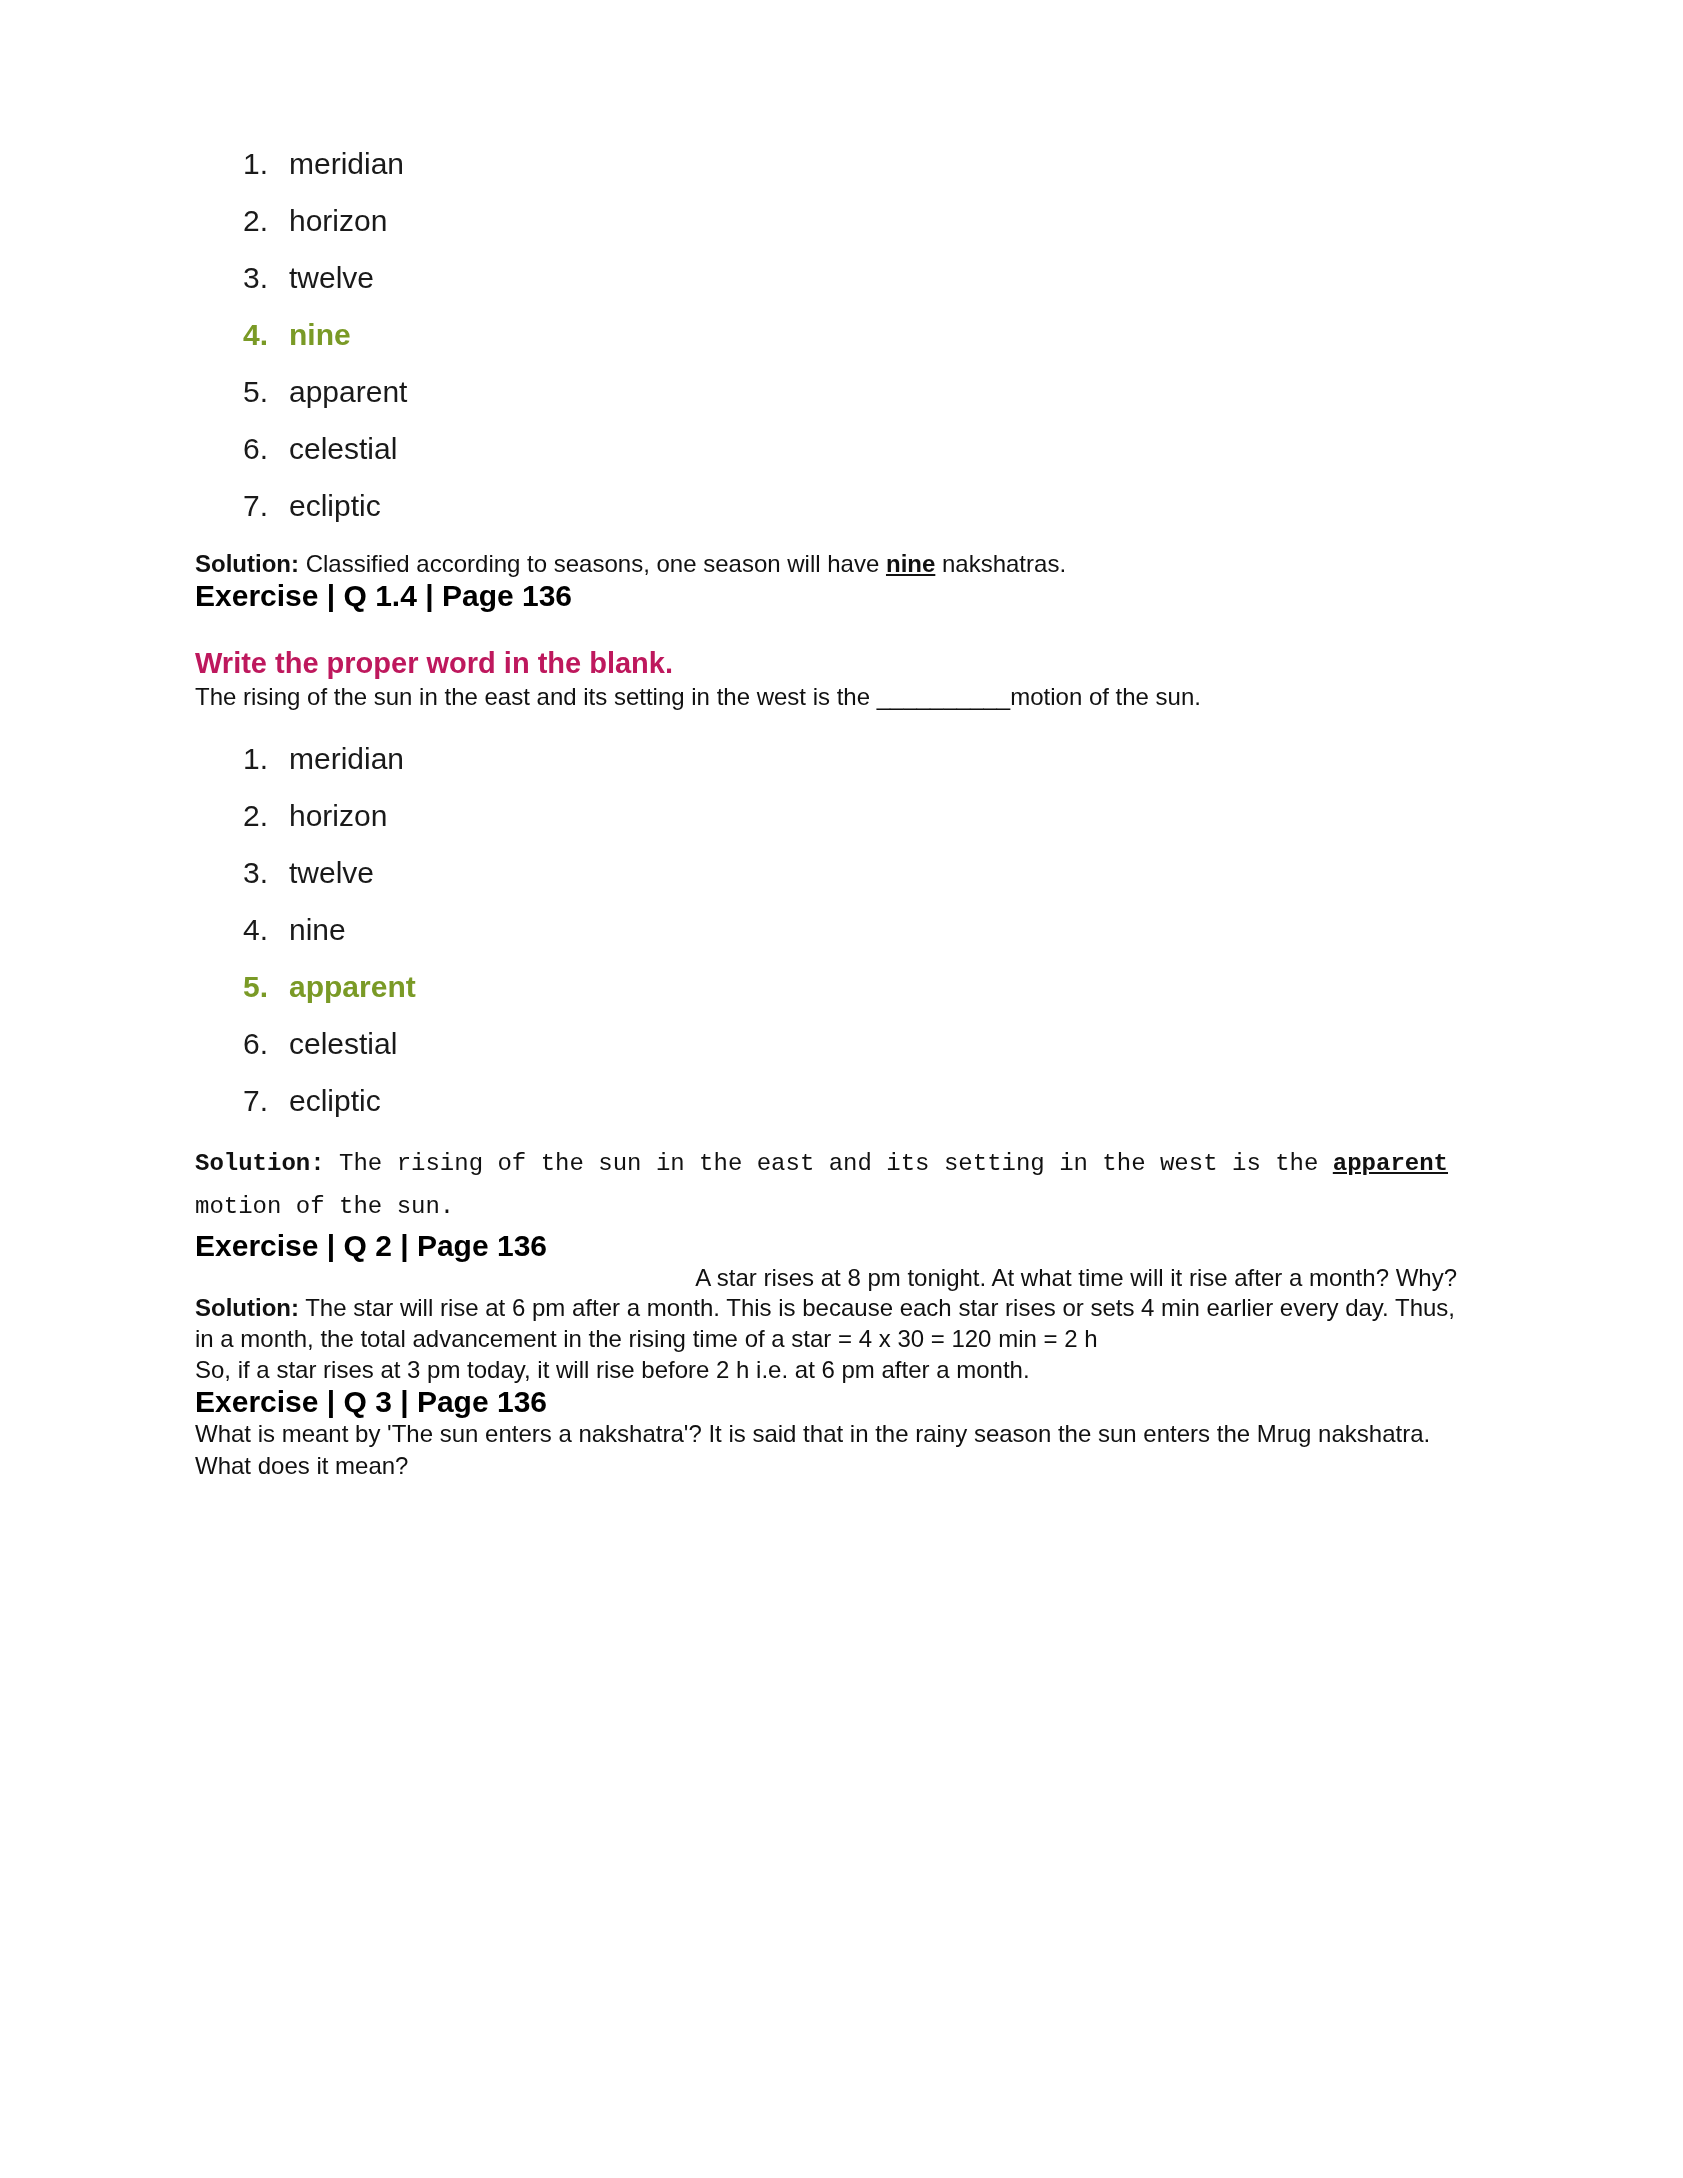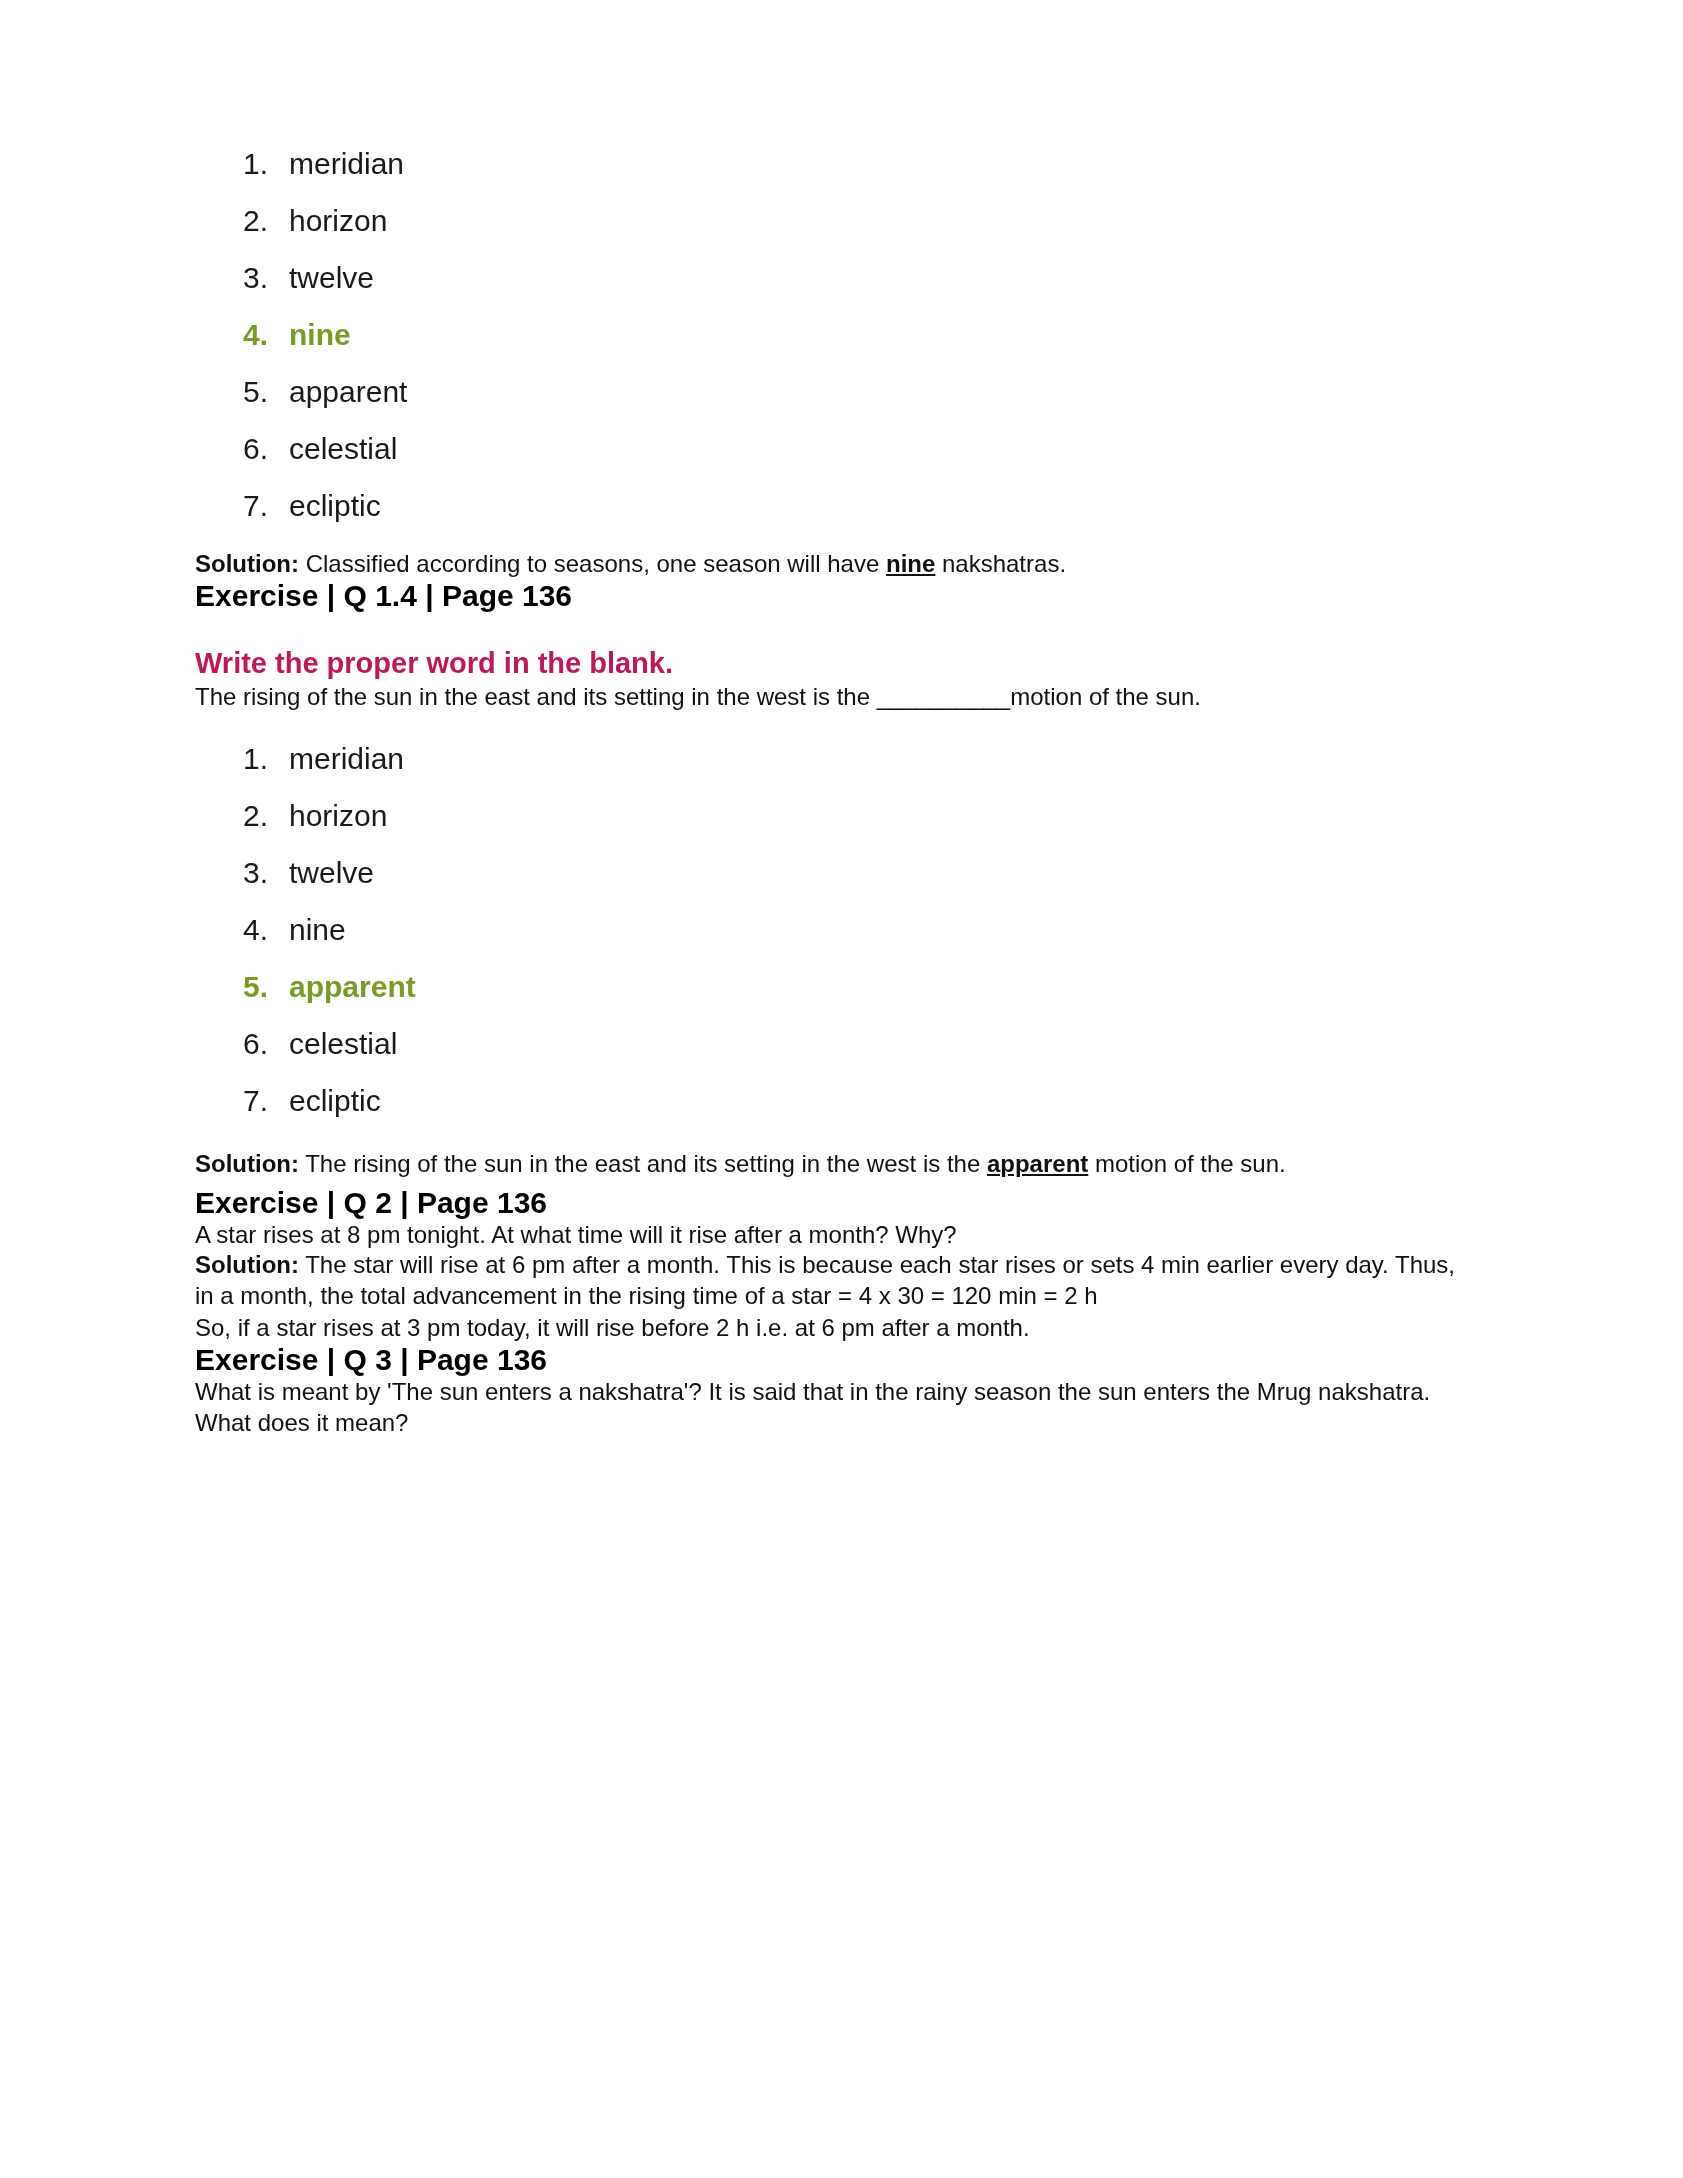--- a/index.html
+++ b/index.html
@@ -70,20 +70,21 @@
     color: #111111;
   }
   p.solution-line {
     margin-top: 26px;
   }
   p.solution-wide {
     line-height: 1.28;
   }
   p.solution-spaced {
     line-height: 1.78;
+    font-family: Liberation Mono, monospace;
   }
   .bold { font-weight: bold; }
   .bold-underline { font-weight: bold; text-decoration: underline; }
   .blank-rule {
     letter-spacing: 0px;
   }
 
   
   h2.ex-heading {
     font-size: 30px;
@@ -99,20 +100,21 @@
   h3.prompt {
     font-size: 29px;
     font-weight: bold;
     color: #be185d;
     margin: 34px 0 0 0;
     line-height: 1.2;
   }
 
   .q-text {
     margin-top: 44px;
+    text-align: right;
   }
   .q-text-wide {
     margin-top: 46px;
     line-height: 1.85;
   }
   .gap-md { margin-top: 34px; }
   .gap-lg { margin-top: 40px; }
 
   .q-intro {
     margin-top: 34px;

